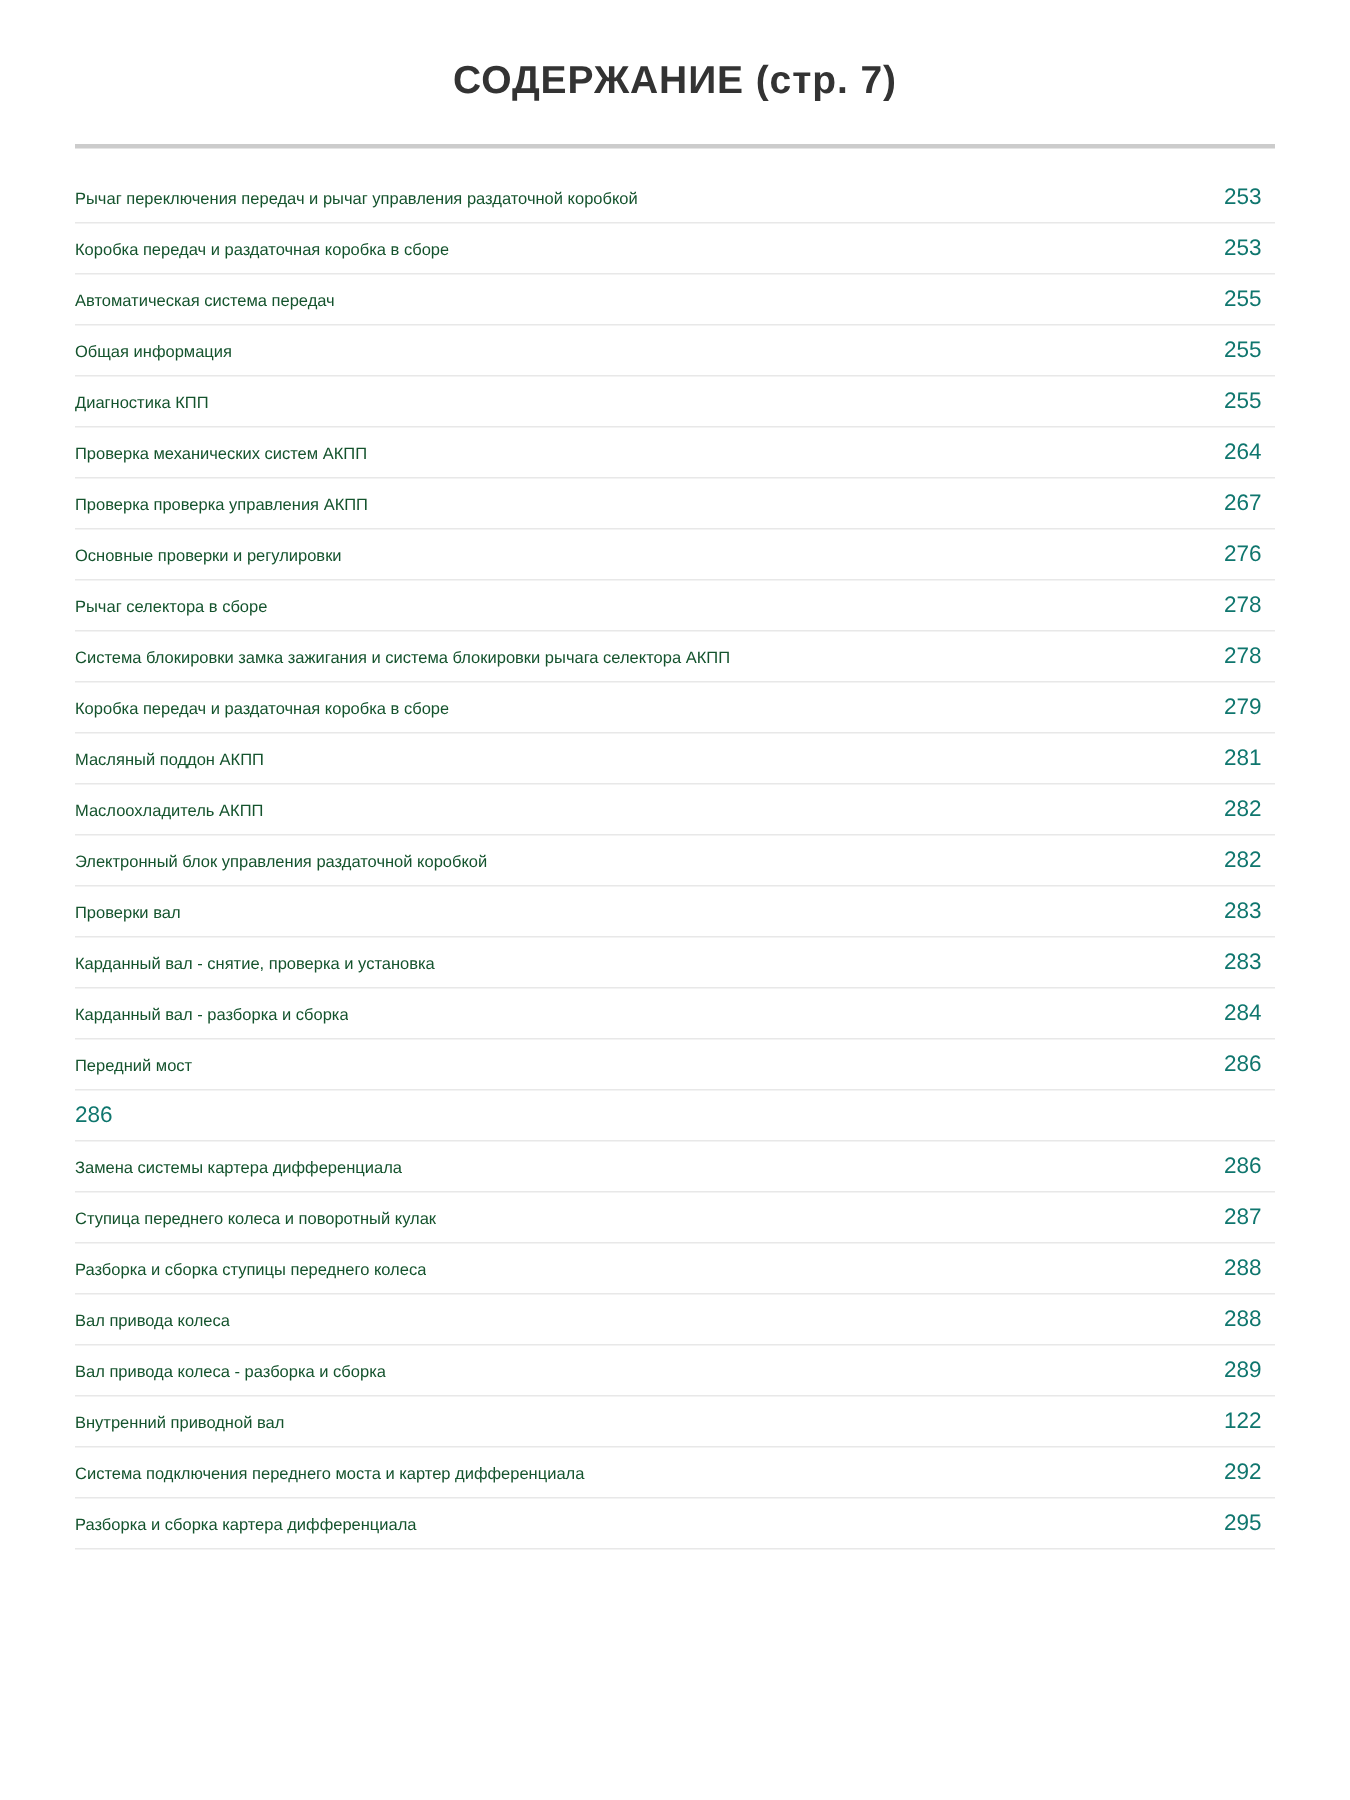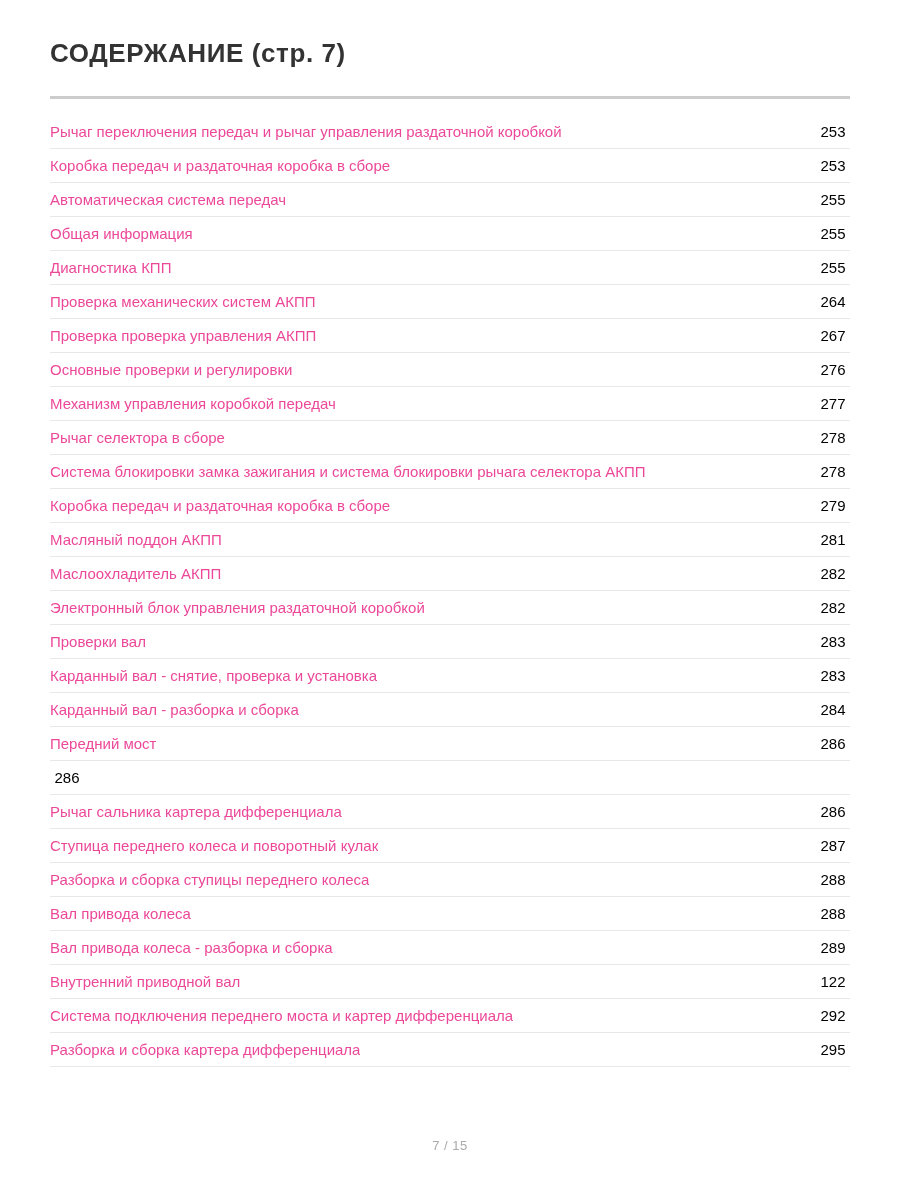--- a/index.html
+++ b/index.html
@@ -23,20 +23,21 @@
     flex-direction: column;
     background: #ffffff;
   }
   .toc-header {
     padding-top: 36px;
     padding-left: 50px;
     padding-right: 50px;
   }
   .toc-title {
     margin: 0;
+    text-align: center;
     font-size: 26px;
     font-weight: bold;
     letter-spacing: 0.6px;
     color: #333333;
     line-height: 34px;
   }
   .title-rule {
     margin: 26px 0 0 0;
     height: 3px;
     background: #cccccc;
@@ -58,33 +59,33 @@
     display: flex;
     align-items: baseline;
     justify-content: space-between;
     height: 34px;
     box-sizing: border-box;
     border-bottom: 1px solid #e8e8e8;
     padding: 0;
     gap: 16px;
   }
   .toc-entry-title {
-    font-size: 15px;
-    color: #ec4899;
+    font-size: 11px;
+    color: #14532d;
     line-height: 33px;
     white-space: nowrap;
     overflow: hidden;
     text-overflow: ellipsis;
   }
   .toc-entry-page {
     font-size: 15px;
-    color: #000000;
+    color: #0f766e;
     line-height: 33px;
     flex: 0 0 auto;
-    text-align: center;
+    text-align: left;
     min-width: 34px;
   }
   .toc-footer {
     margin-top: auto;
     padding-bottom: 46px;
     text-align: center;
   }
   .page-indicator {
     font-size: 13px;
     color: #aaaaaa;
@@ -129,24 +130,20 @@
         </li>
         <li class="toc-row">
           <span class="toc-entry-title">Проверка проверка управления АКПП</span>
           <span class="toc-entry-page">267</span>
         </li>
         <li class="toc-row">
           <span class="toc-entry-title">Основные проверки и регулировки</span>
           <span class="toc-entry-page">276</span>
         </li>
         <li class="toc-row">
-          <span class="toc-entry-title">Механизм управления коробкой передач</span>
-          <span class="toc-entry-page">277</span>
-        </li>
-        <li class="toc-row">
           <span class="toc-entry-title">Рычаг селектора в сборе</span>
           <span class="toc-entry-page">278</span>
         </li>
         <li class="toc-row">
           <span class="toc-entry-title">Система блокировки замка зажигания и система блокировки рычага селектора АКПП</span>
           <span class="toc-entry-page">278</span>
         </li>
         <li class="toc-row">
           <span class="toc-entry-title">Коробка передач и раздаточная коробка в сборе</span>
           <span class="toc-entry-page">279</span>
@@ -176,21 +173,21 @@
           <span class="toc-entry-page">284</span>
         </li>
         <li class="toc-row">
           <span class="toc-entry-title">Передний мост</span>
           <span class="toc-entry-page">286</span>
         </li>
         <li class="toc-row">
           <span class="toc-entry-page">286</span>
         </li>
         <li class="toc-row">
-          <span class="toc-entry-title">Рычаг сальника картера дифференциала</span>
+          <span class="toc-entry-title">Замена системы картера дифференциала</span>
           <span class="toc-entry-page">286</span>
         </li>
         <li class="toc-row">
           <span class="toc-entry-title">Ступица переднего колеса и поворотный кулак</span>
           <span class="toc-entry-page">287</span>
         </li>
         <li class="toc-row">
           <span class="toc-entry-title">Разборка и сборка ступицы переднего колеса</span>
           <span class="toc-entry-page">288</span>
         </li>
@@ -210,17 +207,14 @@
           <span class="toc-entry-title">Система подключения переднего моста и картер дифференциала</span>
           <span class="toc-entry-page">292</span>
         </li>
         <li class="toc-row">
           <span class="toc-entry-title">Разборка и сборка картера дифференциала</span>
           <span class="toc-entry-page">295</span>
         </li>
       </ul>
   </div>
 
-  <div class="toc-footer">
-    <span class="page-indicator">7 / 15</span>
-  </div>
 
 </div>
 
 </body></html>

